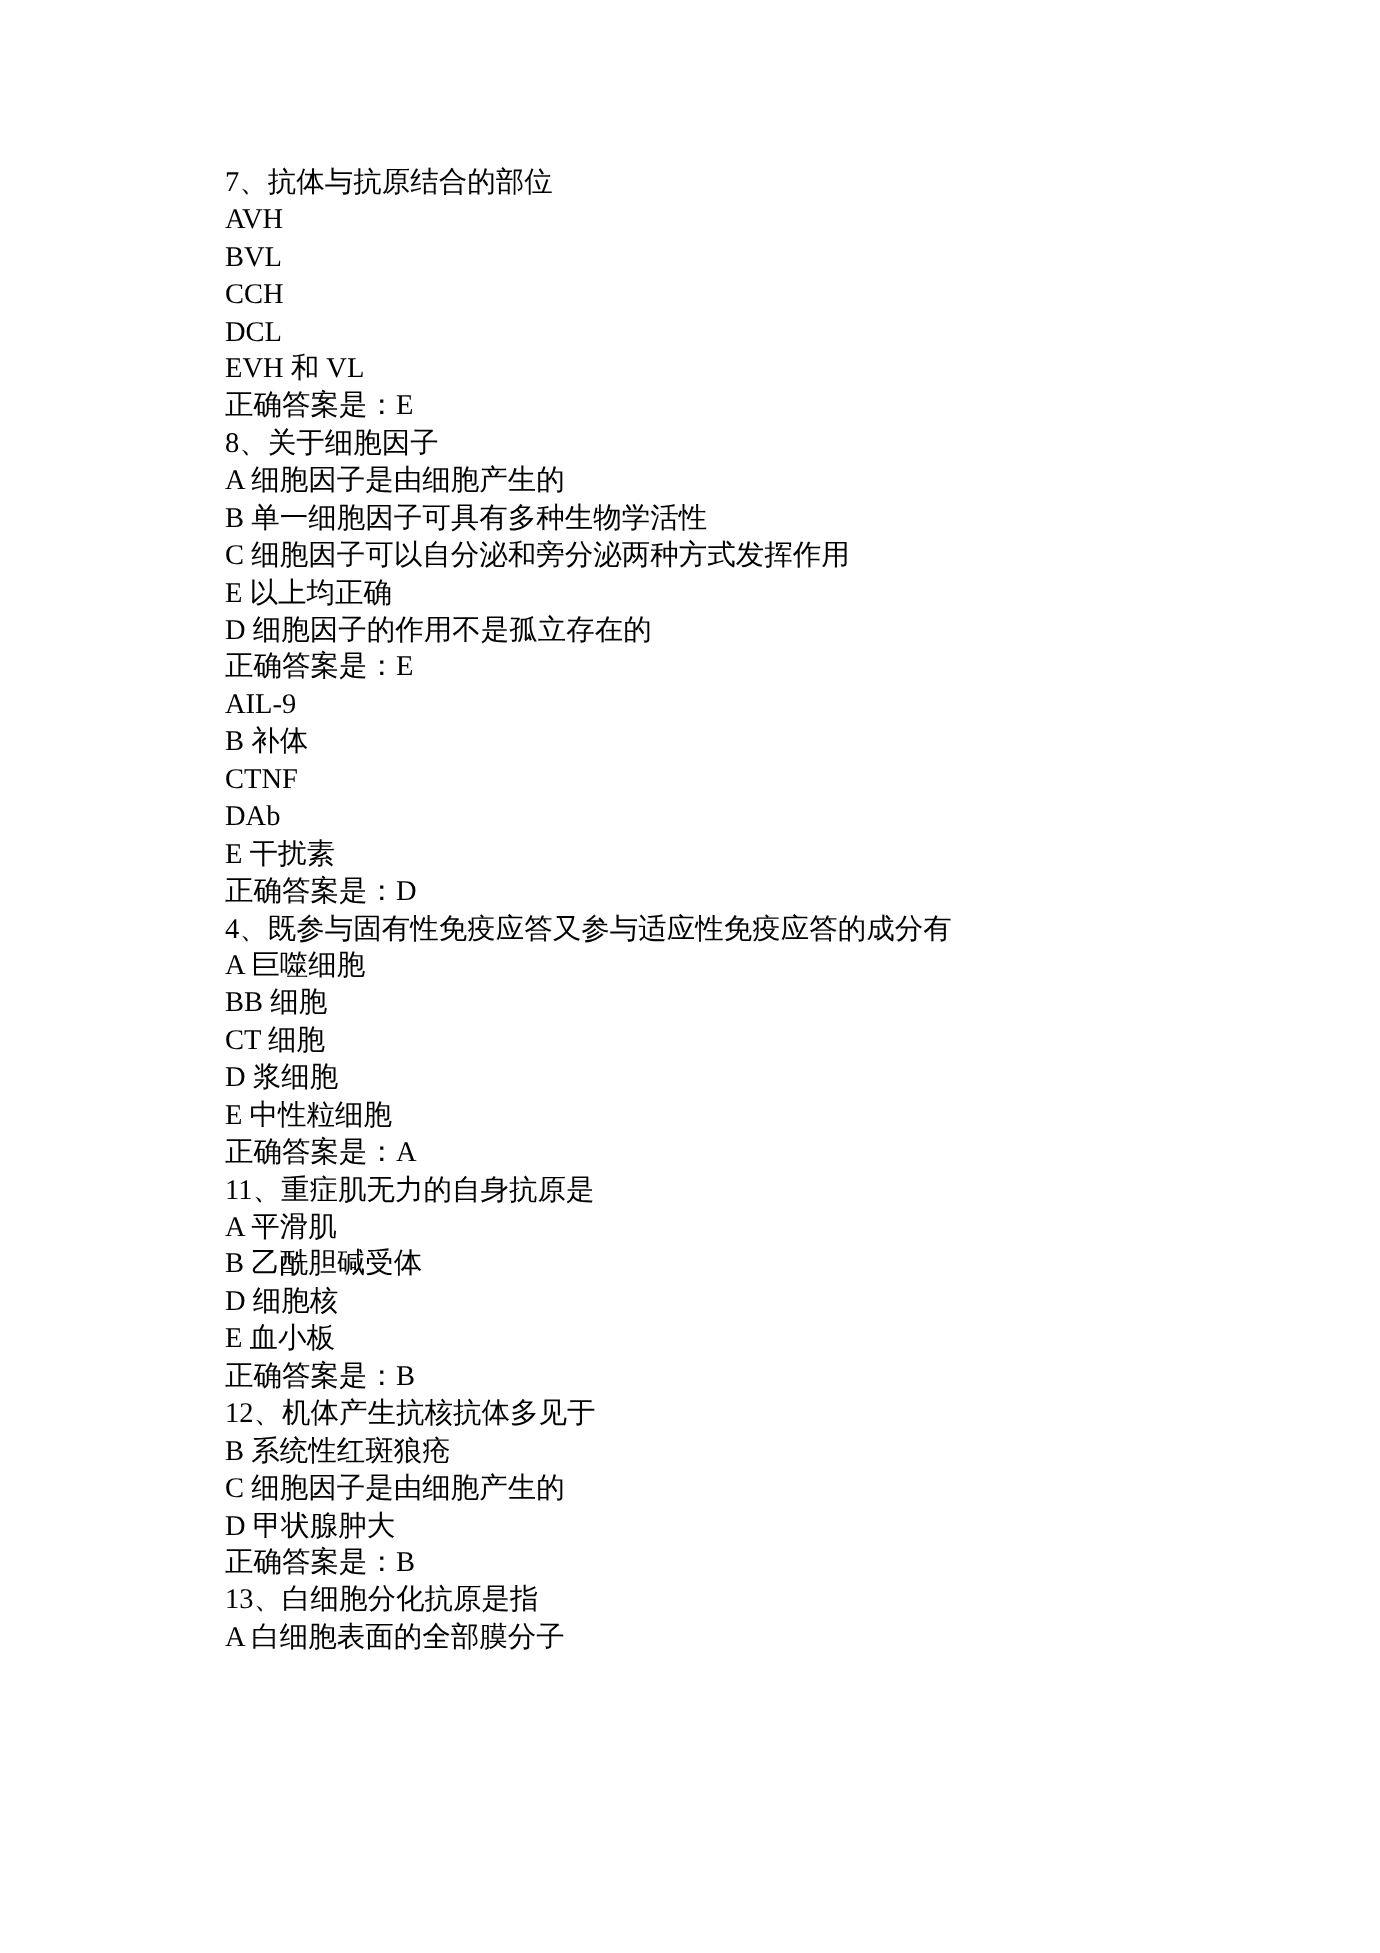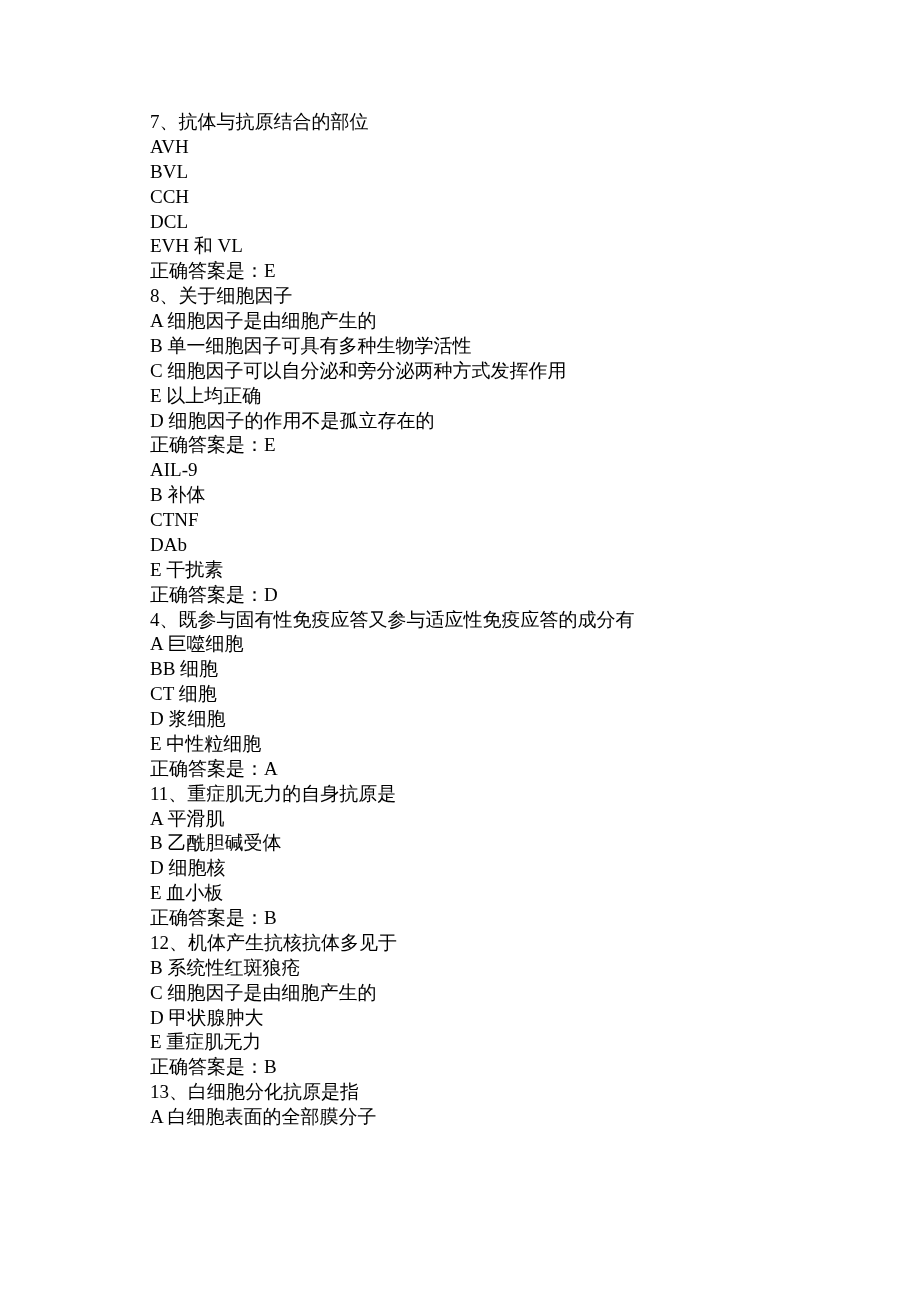--- a/index.html
+++ b/index.html
@@ -56,18 +56,17 @@
       <div class="line"><span>11</span><span>、</span><span>重症肌无力的自身抗原是</span></div>
       <div class="line"><span>A</span><span> 平滑肌</span></div>
       <div class="line"><span>B</span><span> 乙酰胆碱受体</span></div>
       <div class="line"><span>D</span><span> 细胞核</span></div>
       <div class="line"><span>E</span><span> 血小板</span></div>
       <div class="line"><span>正确答案是：</span><span>B</span></div>
       <div class="line"><span>12</span><span>、</span><span>机体产生抗核抗体多见于</span></div>
       <div class="line"><span>B</span><span> 系统性红斑狼疮</span></div>
       <div class="line"><span>C</span><span> 细胞因子是由细胞产生的</span></div>
       <div class="line"><span>D</span><span> 甲状腺肿大</span></div>
-      <div class="line"><span>E</span><span> 重症肌无力</span></div>
       <div class="line"><span>正确答案是：</span><span>B</span></div>
       <div class="line"><span>13</span><span>、</span><span>白细胞分化抗原是指</span></div>
       <div class="line"><span>A</span><span> 白细胞表面的全部膜分子</span></div>
     </div>
 </div>
 
 </body></html>

